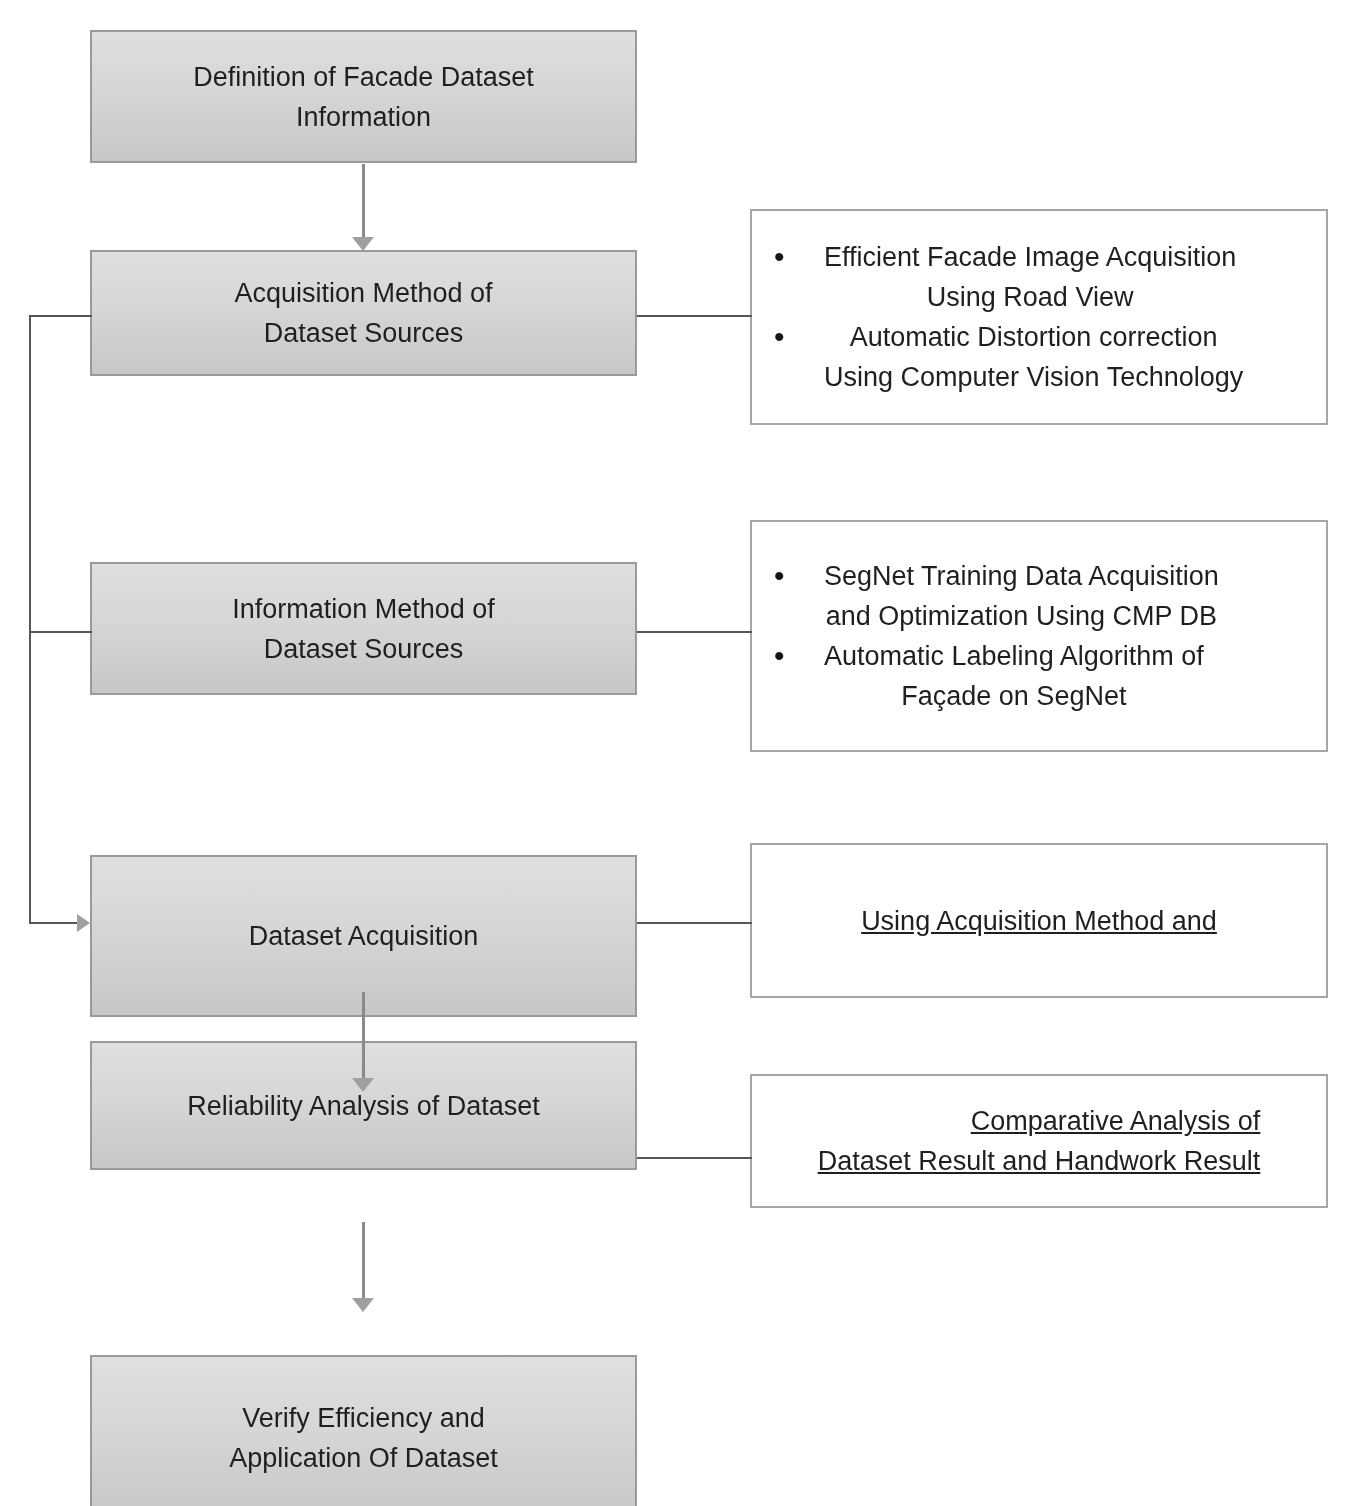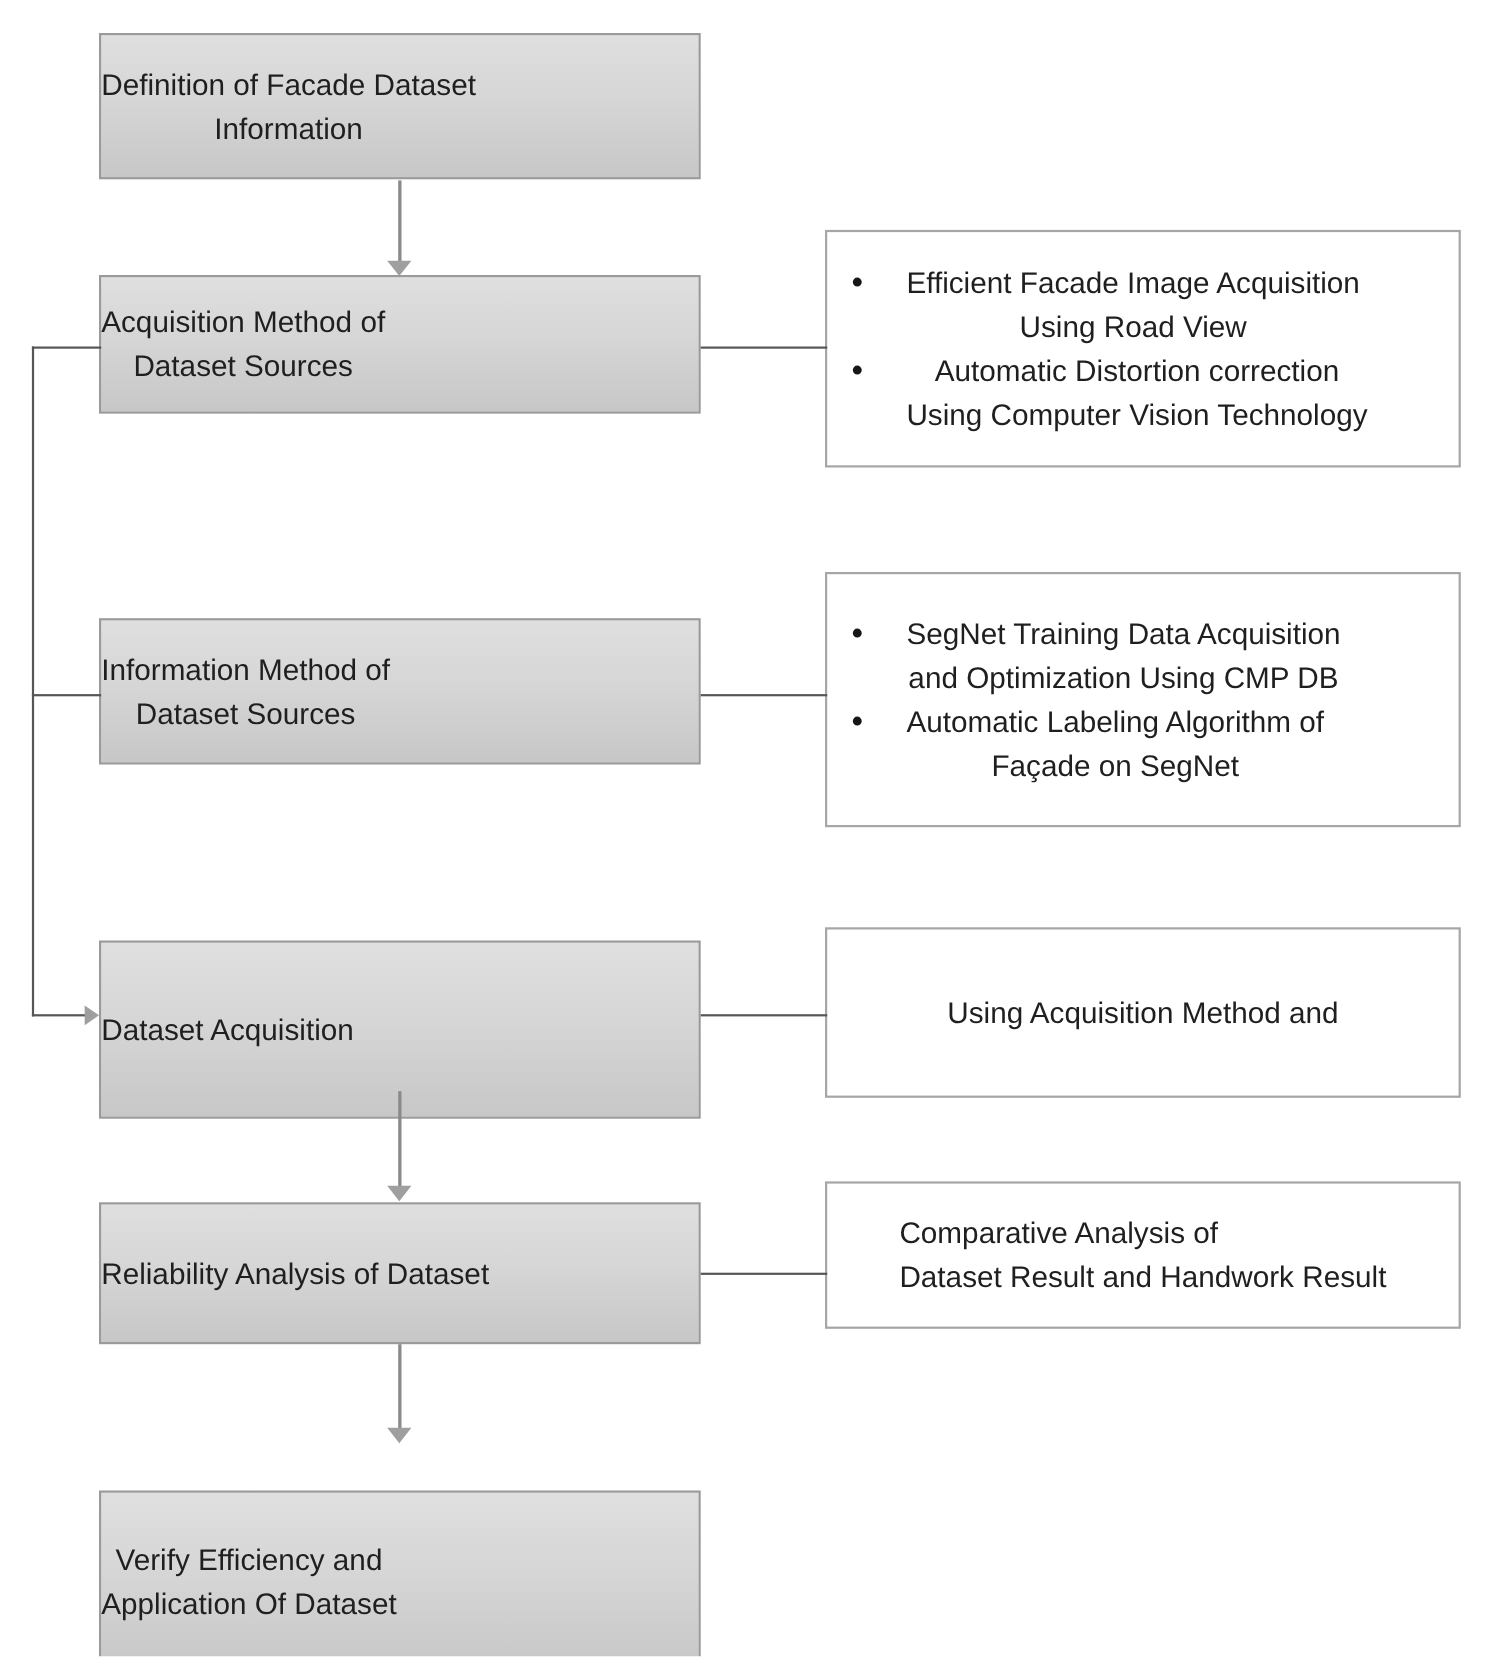--- a/index.html
+++ b/index.html
@@ -20,52 +20,52 @@
   
   .flow-box {
     position: absolute;
     left: 90px;
     width: 547px;
     box-sizing: border-box;
     background: linear-gradient(180deg, #dfdfdf 0%, #d6d6d6 45%, #c7c7c7 100%);
     border: 2px solid #9a9a9a;
     display: flex;
     align-items: center;
-    justify-content: flex-start;
+    justify-content: center;
     text-align: center;
     font-size: 27px;
   }
   .flow-box .line { display: block; line-height: 40px; }
 
   .b1 { top: 30px;   height: 133px; }
   .b2 { top: 250px;  height: 126px; }
   .b3 { top: 562px;  height: 133px; }
   .b4 { top: 855px;  height: 162px; }
-  .b5 { top: 1093px; height: 129px; }
+  .b5 { top: 1041px; height: 129px; }
   .b6 { top: 1313px; height: 165px; margin-top: 42px; }
 
   
   .side-box {
     position: absolute;
     left: 750px;
     width: 578px;
     box-sizing: border-box;
     background: #ffffff;
     border: 2px solid #a6a6a6;
     font-size: 27px;
     display: flex;
     flex-direction: column;
     justify-content: center;
   }
   .sb1 { top: 209px;  height: 216px; }
   .sb2 { top: 520px;  height: 232px; }
   .sb3 { top: 843px;  height: 155px; }
   .sb4 { top: 1074px; height: 134px; }
 
-  .side-box.centered { align-items: center; text-align: left; }
+  .side-box.centered { align-items: center; text-align: right; text-decoration: underline; }
   .side-box .line { display: block; line-height: 40px; }
 
   .bullet-item { display: flex; align-items: flex-start; }
   .bullet-dot {
     flex: none;
     width: 30px;
     margin-left: 22px;
     font-size: 30px;
     line-height: 40px;
     color: #161616;

